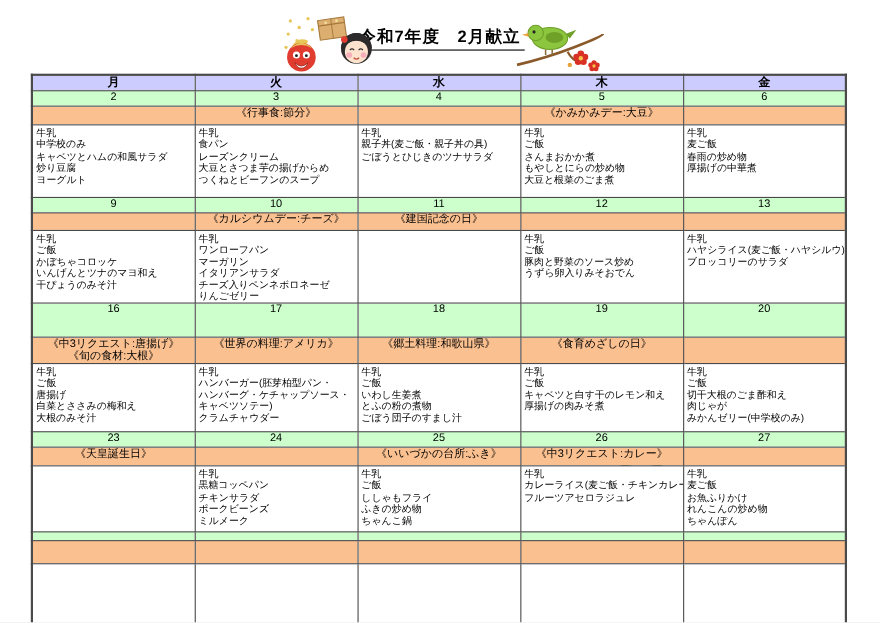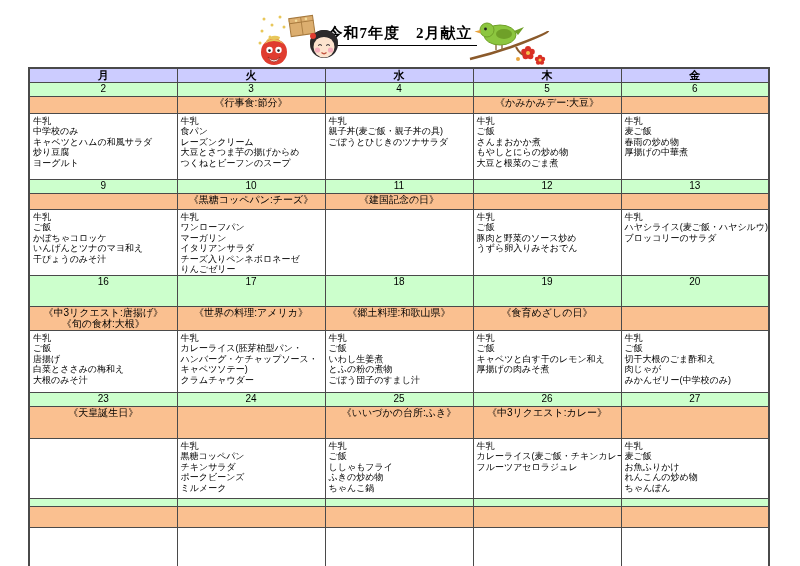--- a/index.html
+++ b/index.html
@@ -1,20 +1,20 @@
 <!DOCTYPE html>
 <html><head>
 <meta charset="utf-8">
 <style>
   html,body{margin:0;padding:0;background:#e9e9e9;}
   .page{
     position:relative;width:800px;height:566px;background:#ffffff;overflow:hidden;
     font-family:"Liberation Sans","DejaVu Sans",sans-serif;color:#000;
   }
-  .title-wrap{position:absolute;left:0;top:24px;width:800px;text-align:center;font-family:Liberation Serif, serif;}
+  .title-wrap{position:absolute;left:0;top:24px;width:800px;text-align:center;}
   .title{
     display:inline-block;font-size:15px;font-weight:bold;letter-spacing:1px;
     border-bottom:1.5px solid #000;padding:0 4px 2px 4px;
   }
   .deco{position:absolute;}
   table.menu{
     position:absolute;left:28px;top:67px;width:742px;
     border-collapse:collapse;table-layout:fixed;
     border:2px solid var(--grid,#3f3f3f);
   }
@@ -207,21 +207,21 @@
         <tr style="height: 14px;">
           <td class="date">9</td>
           <td class="date">10</td>
           <td class="date">11</td>
           <td class="date">12</td>
           <td class="date">13</td>
         </tr>
         <tr style="height: 16px;">
           <td class="event"></td>
           <td class="event">
-            <div class="event-line">《黒糖コッペパン:チーズ》</div>
+            <div class="event-line">《カルシウムデー:チーズ》</div>
           </td>
           <td class="event">
             <div class="event-line">《建国記念の日》</div>
           </td>
           <td class="event"></td>
           <td class="event"></td>
         </tr>
         <tr style="height: 60px;">
           <td class="menu-cell">
             <div class="menu-lines">
@@ -288,21 +288,21 @@
               <div class="menu-line">牛乳</div>
               <div class="menu-line">ご飯</div>
               <div class="menu-line">唐揚げ</div>
               <div class="menu-line">白菜とささみの梅和え</div>
               <div class="menu-line">大根のみそ汁</div>
             </div>
           </td>
           <td class="menu-cell">
             <div class="menu-lines">
               <div class="menu-line">牛乳</div>
-              <div class="menu-line">カレーライス(胚芽柏型パン・</div>
+              <div class="menu-line">ハンバーガー(胚芽柏型パン・</div>
               <div class="menu-line">ハンバーグ・ケチャップソース・</div>
               <div class="menu-line">キャベツソテー)</div>
               <div class="menu-line">クラムチャウダー</div>
             </div>
           </td>
           <td class="menu-cell">
             <div class="menu-lines">
               <div class="menu-line">牛乳</div>
               <div class="menu-line">ご飯</div>
               <div class="menu-line">いわし生姜煮</div>
@@ -328,21 +328,21 @@
             </div>
           </td>
         </tr>
         <tr style="height: 14px;">
           <td class="date">23</td>
           <td class="date">24</td>
           <td class="date">25</td>
           <td class="date">26</td>
           <td class="date">27</td>
         </tr>
-        <tr style="height: 32px;">
+        <tr style="height: 17px;">
           <td class="event">
             <div class="event-line">《天皇誕生日》</div>
           </td>
           <td class="event"></td>
           <td class="event">
             <div class="event-line">《いいづかの台所:ふき》</div>
           </td>
           <td class="event">
             <div class="event-line">《中3リクエスト:カレー》</div>
           </td>

